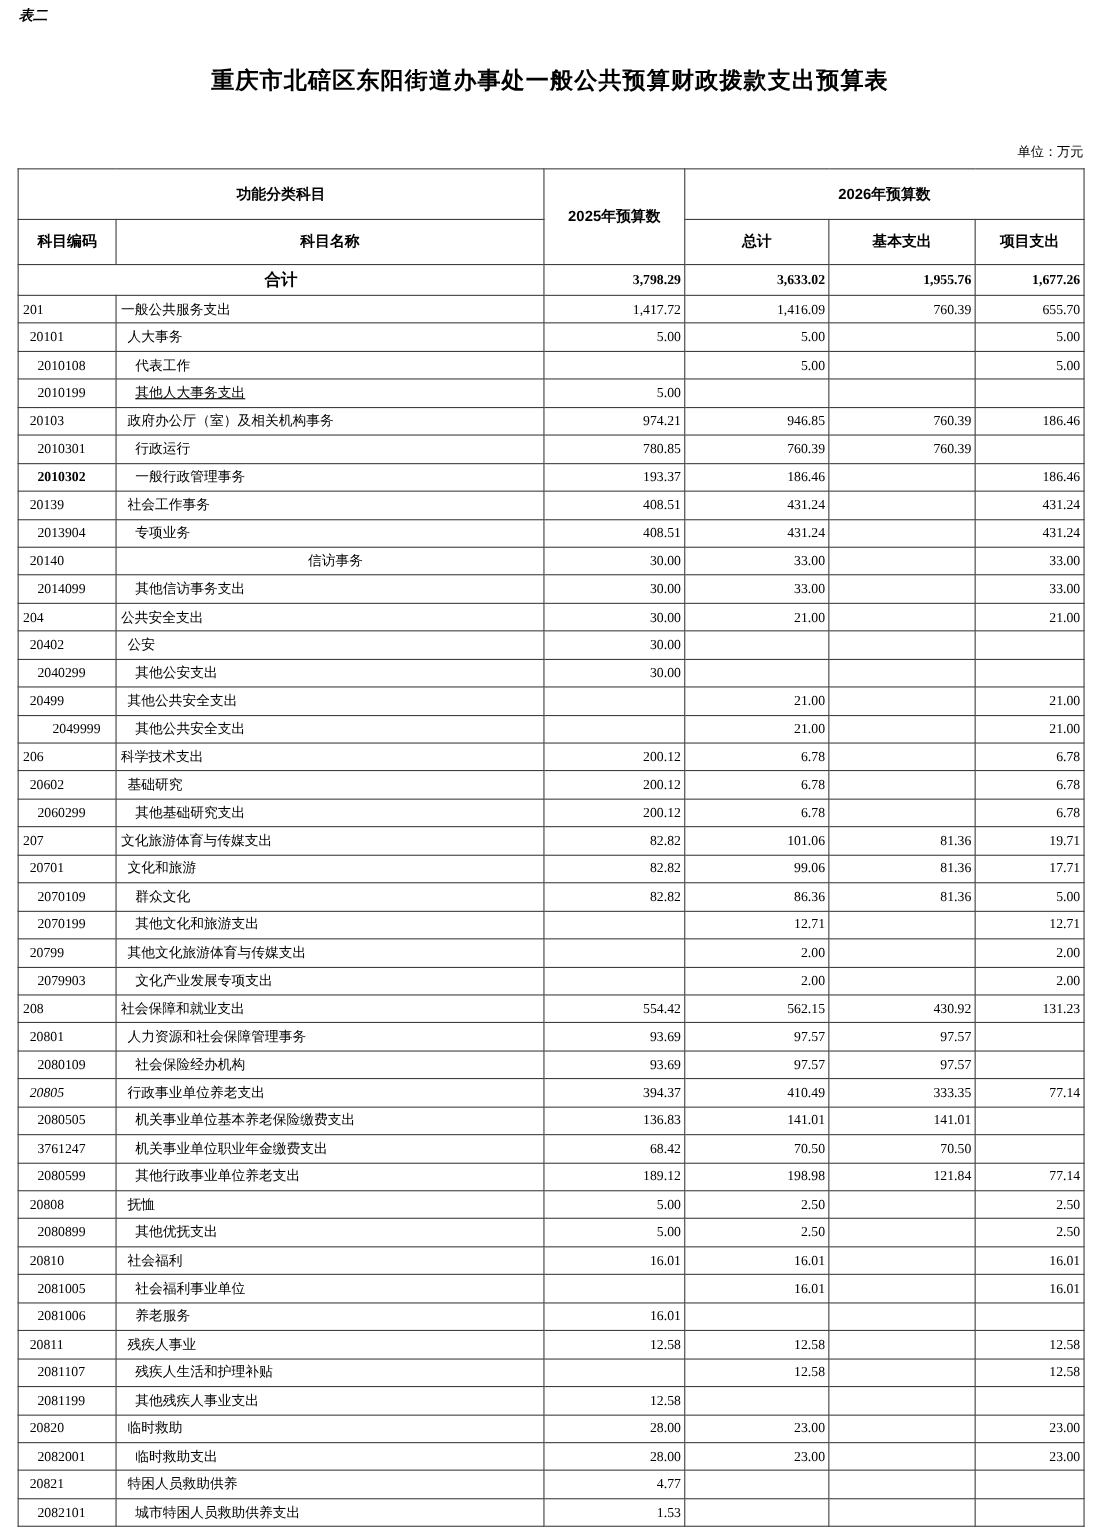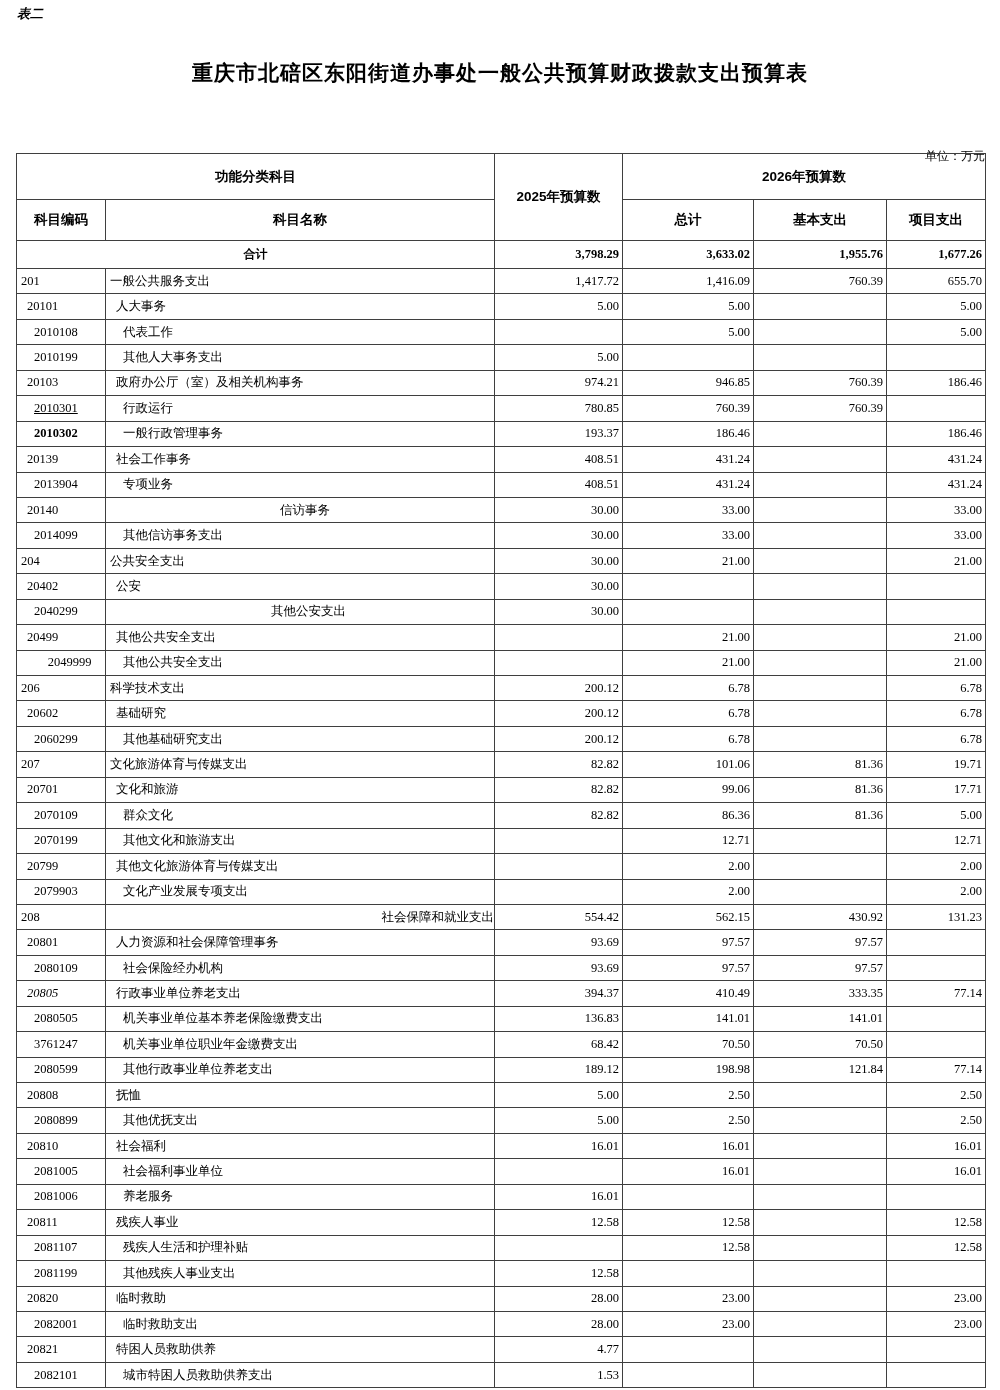--- a/index.html
+++ b/index.html
@@ -11,40 +11,40 @@
   .tag {
     position:absolute; left:17px; top:5px;
     font-size:13px; font-weight:bold; font-style:italic;
   }
   .title {
     position:absolute; top:59px; left:0; width:1000px; margin:0;
     text-align:center; font-family:"Liberation Sans","DejaVu Sans",sans-serif;
     font-size:21px; font-weight:bold; letter-spacing:1px;
   }
   .unit {
-    position:absolute; top:148px; right:15px; font-size:12px;
+    position:absolute; top:130px; right:15px; font-size:12px;
   }
   table.budget {
     position:absolute; left:16px; top:153px; width:969px;
     border-collapse:collapse; table-layout:fixed;
   }
   .budget th, .budget td {
     border:1px solid #3f3f3f; padding:0; overflow:hidden;
     white-space:nowrap; vertical-align:middle;
   }
   thead th {
     font-family:"Liberation Sans","DejaVu Sans",sans-serif;
     font-weight:bold; font-size:13.5px; text-align:center;
   }
   tr.h1 { height:46px; }
   tr.h2 { height:41px; }
   tr.total-row { height:28px; }
   .total-label {
     text-align:center; font-family:"Liberation Sans","DejaVu Sans",sans-serif;
-    font-weight:bold; font-size:12px;
+    font-weight:bold; font-size:15px;
   }
   .num { text-align:right; padding-right:3px !important; font-size:12.5px; }
   .b   { font-weight:bold; }
   tr.data-row { height:25.45px; }
   .code, .name { font-size:12.5px; text-align:left; }
 </style>
 </head>
 <body>
 
 <div class="page-root">
@@ -105,36 +105,36 @@
         <tr class="data-row">
     <td class="code" style="padding-left: 17px;">2010108</td>
     <td class="name" style="padding-left: 17px;">代表工作</td>
     <td class="num"></td>
     <td class="num">5.00</td>
     <td class="num"></td>
     <td class="num">5.00</td>
   </tr>
         <tr class="data-row">
     <td class="code" style="padding-left: 17px;">2010199</td>
-    <td class="name" style="padding-left: 17px;">其他人大事务支出</td>
+    <td class="name" style="padding-left: 17px; text-decoration: underline;">其他人大事务支出</td>
     <td class="num">5.00</td>
     <td class="num"></td>
     <td class="num"></td>
     <td class="num"></td>
   </tr>
         <tr class="data-row">
     <td class="code" style="padding-left: 10px;">20103</td>
     <td class="name" style="padding-left: 10px;">政府办公厅（室）及相关机构事务</td>
     <td class="num">974.21</td>
     <td class="num">946.85</td>
     <td class="num">760.39</td>
     <td class="num">186.46</td>
   </tr>
         <tr class="data-row">
-    <td class="code" style="padding-left: 17px; text-decoration: underline;">2010301</td>
+    <td class="code" style="padding-left: 17px;">2010301</td>
     <td class="name" style="padding-left: 17px;">行政运行</td>
     <td class="num">780.85</td>
     <td class="num">760.39</td>
     <td class="num">760.39</td>
     <td class="num"></td>
   </tr>
         <tr class="data-row">
     <td class="code" style="padding-left: 17px; font-weight: bold;">2010302</td>
     <td class="name" style="padding-left: 17px;">一般行政管理事务</td>
     <td class="num">193.37</td>
@@ -185,21 +185,21 @@
         <tr class="data-row">
     <td class="code" style="padding-left: 10px;">20402</td>
     <td class="name" style="padding-left: 10px;">公安</td>
     <td class="num">30.00</td>
     <td class="num"></td>
     <td class="num"></td>
     <td class="num"></td>
   </tr>
         <tr class="data-row">
     <td class="code" style="padding-left: 17px;">2040299</td>
-    <td class="name" style="padding-left: 17px; text-align: center;">其他公安支出</td>
+    <td class="name" style="padding-left: 17px;">其他公安支出</td>
     <td class="num">30.00</td>
     <td class="num"></td>
     <td class="num"></td>
     <td class="num"></td>
   </tr>
         <tr class="data-row">
     <td class="code" style="padding-left: 10px;">20499</td>
     <td class="name" style="padding-left: 10px;">其他公共安全支出</td>
     <td class="num"></td>
     <td class="num">21.00</td>
@@ -281,21 +281,21 @@
         <tr class="data-row">
     <td class="code" style="padding-left: 17px;">2079903</td>
     <td class="name" style="padding-left: 17px;">文化产业发展专项支出</td>
     <td class="num"></td>
     <td class="num">2.00</td>
     <td class="num"></td>
     <td class="num">2.00</td>
   </tr>
         <tr class="data-row">
     <td class="code" style="padding-left: 4px;">208</td>
-    <td class="name" style="padding-left: 4px; text-align: right;">社会保障和就业支出</td>
+    <td class="name" style="padding-left: 4px;">社会保障和就业支出</td>
     <td class="num">554.42</td>
     <td class="num">562.15</td>
     <td class="num">430.92</td>
     <td class="num">131.23</td>
   </tr>
         <tr class="data-row">
     <td class="code" style="padding-left: 10px;">20801</td>
     <td class="name" style="padding-left: 10px;">人力资源和社会保障管理事务</td>
     <td class="num">93.69</td>
     <td class="num">97.57</td>

